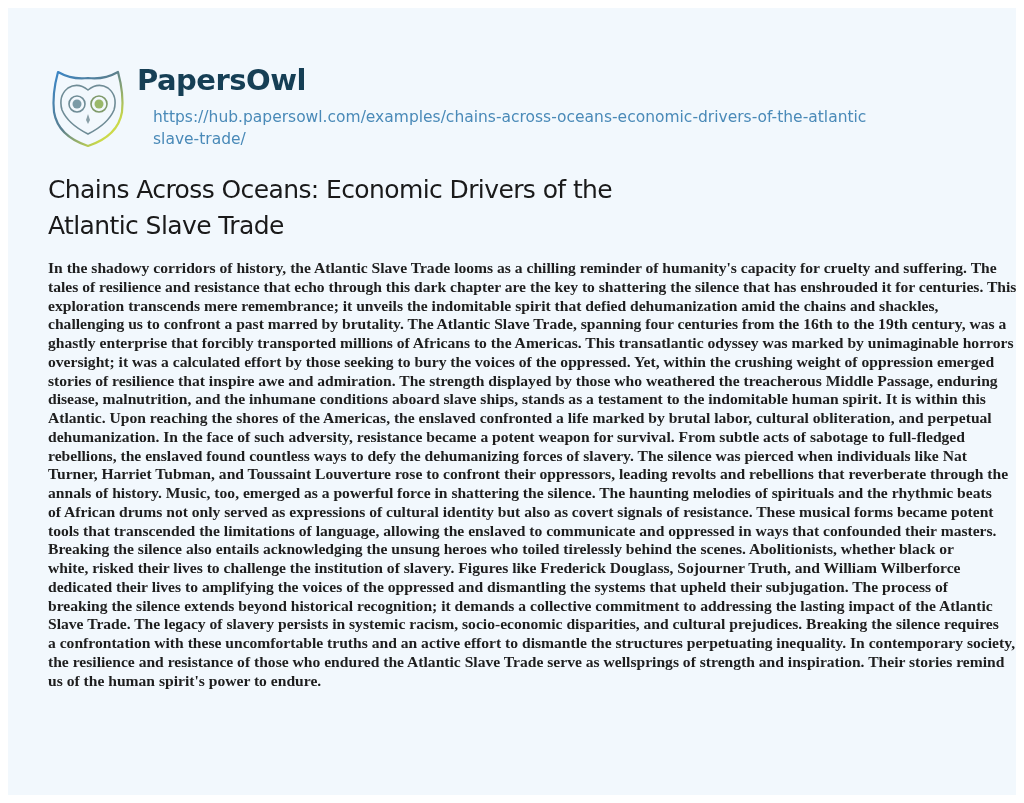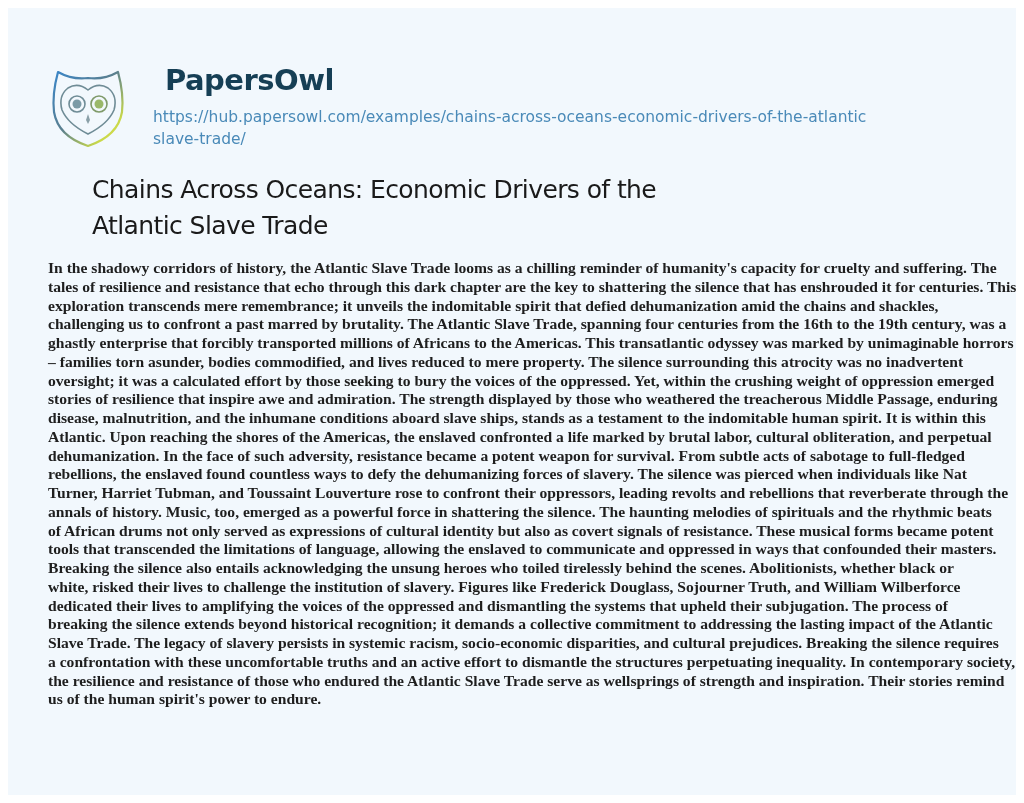--- a/index.html
+++ b/index.html
@@ -23,21 +23,21 @@
     }
     .logo {
       position: absolute;
       left: 48px;
       top: 66px;
       width: 80px;
       height: 84px;
     }
     .brand {
       position: absolute;
-      left: 165px;
+      left: 137px;
       top: 62px;
       font-family: "DejaVu Sans", sans-serif;
       font-weight: bold;
       font-size: 29px;
       letter-spacing: -0.5px;
       color: #163f55;
       line-height: 36px;
     }
     .url {
       position: absolute;
@@ -56,21 +56,21 @@
       left: 48px;
       top: 172px;
       margin: 0;
       font-family: "DejaVu Sans", sans-serif;
       font-weight: normal;
       font-size: 25px;
       line-height: 36px;
       letter-spacing: -0.6px;
       color: #1a1a1a;
     }
-    .title span { display: block; white-space: nowrap; margin-left: 44px; }
+    .title span { display: block; white-space: nowrap; }
     .body-text {
       position: absolute;
       left: 48px;
       top: 259px;
       width: 940px;
       margin: 0;
       font-family: "Liberation Serif", serif;
       font-size: 15.6px;
       line-height: 18.75px;
       color: #1e1e1e;
@@ -117,21 +117,20 @@
   <span>Chains Across Oceans: Economic Drivers of the</span>
   <span>Atlantic Slave Trade</span>
 </h1>
 
 <p class="body-text">
   <span>In the shadowy corridors of history, the Atlantic Slave Trade looms as a chilling reminder of humanity's capacity for cruelty and suffering. The</span>
   <span>tales of resilience and resistance that echo through this dark chapter are the key to shattering the silence that has enshrouded it for centuries. This</span>
   <span>exploration transcends mere remembrance; it unveils the indomitable spirit that defied dehumanization amid the chains and shackles,</span>
   <span>challenging us to confront a past marred by brutality. The Atlantic Slave Trade, spanning four centuries from the 16th to the 19th century, was a</span>
   <span>ghastly enterprise that forcibly transported millions of Africans to the Americas. This transatlantic odyssey was marked by unimaginable horrors</span>
-  <span>– families torn asunder, bodies commodified, and lives reduced to mere property. The silence surrounding this atrocity was no inadvertent</span>
   <span>oversight; it was a calculated effort by those seeking to bury the voices of the oppressed. Yet, within the crushing weight of oppression emerged</span>
   <span>stories of resilience that inspire awe and admiration. The strength displayed by those who weathered the treacherous Middle Passage, enduring</span>
   <span>disease, malnutrition, and the inhumane conditions aboard slave ships, stands as a testament to the indomitable human spirit. It is within this</span>
   <span>Atlantic. Upon reaching the shores of the Americas, the enslaved confronted a life marked by brutal labor, cultural obliteration, and perpetual</span>
   <span>dehumanization. In the face of such adversity, resistance became a potent weapon for survival. From subtle acts of sabotage to full-fledged</span>
   <span>rebellions, the enslaved found countless ways to defy the dehumanizing forces of slavery. The silence was pierced when individuals like Nat</span>
   <span>Turner, Harriet Tubman, and Toussaint Louverture rose to confront their oppressors, leading revolts and rebellions that reverberate through the</span>
   <span>annals of history. Music, too, emerged as a powerful force in shattering the silence. The haunting melodies of spirituals and the rhythmic beats</span>
   <span>of African drums not only served as expressions of cultural identity but also as covert signals of resistance. These musical forms became potent</span>
   <span>tools that transcended the limitations of language, allowing the enslaved to communicate and oppressed in ways that confounded their masters.</span>

